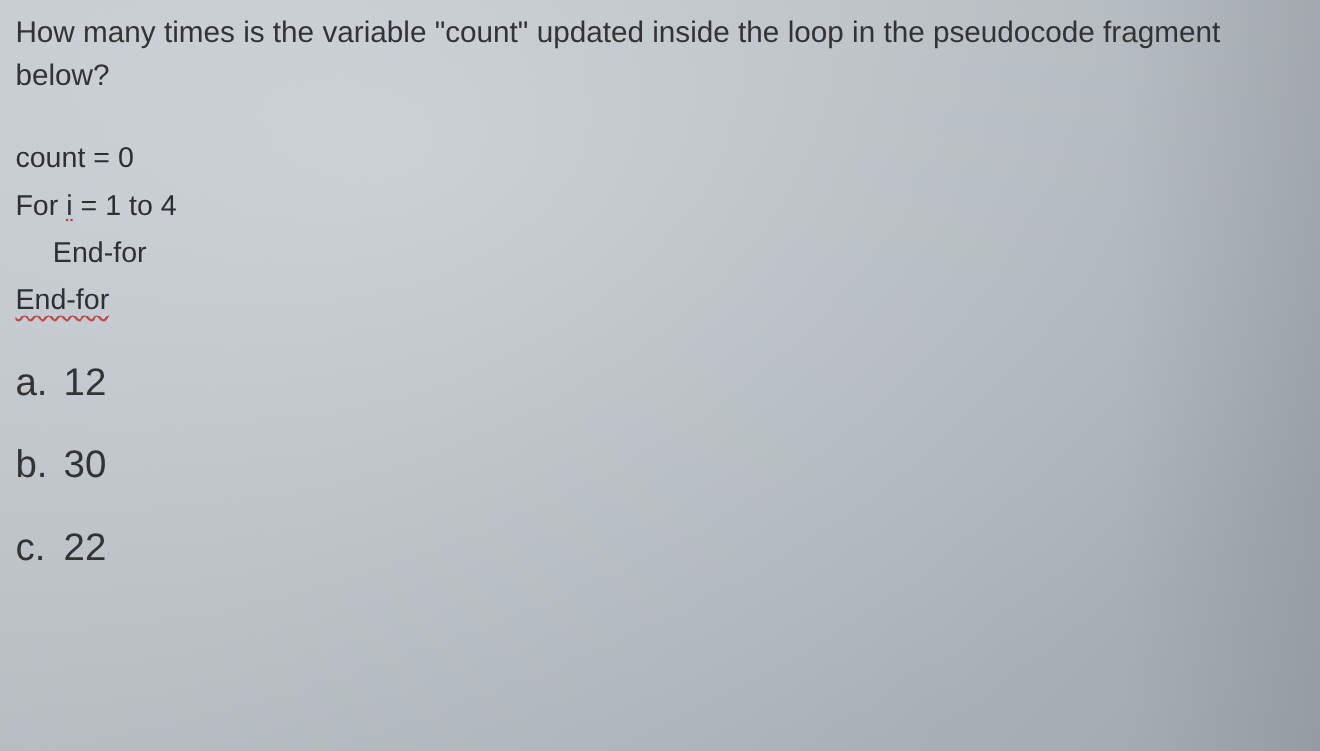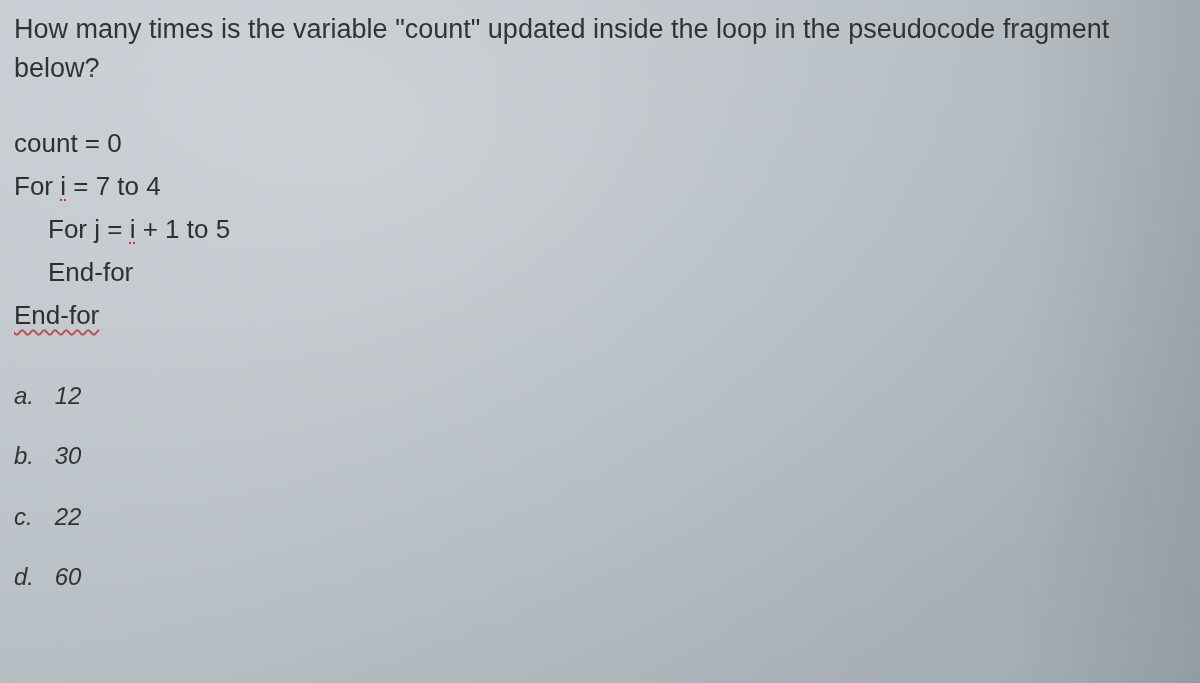--- a/index.html
+++ b/index.html
@@ -41,78 +41,72 @@
   }
   .question-text {
     font-size: 27px;
     color: #333;
     margin-bottom: 34px;
     line-height: 1.45;
   }
   .code-block {
     font-size: 26px;
     color: #2f2f2f;
-    margin-bottom: 43px;
+    margin-bottom: 30px;
   }
   .code-line {
     line-height: 1.65;
     white-space: pre;
   }
   .ind1 { padding-left: 34px; }
   .ind2 { padding-left: 68px; }
   .dunder {
     text-decoration: underline dotted rgba(180,50,50,0.9);
     text-decoration-thickness: 2px;
     text-underline-offset: 4px;
   }
   .redunder {
     text-decoration: underline wavy rgba(190,60,60,0.9);
     text-decoration-thickness: 2px;
     text-underline-offset: 5px;
   }
   .options {
-    font-size: 24px;
-    font-style: italic;
+    font-size: 35px;
   }
   .opt {
     margin-bottom: 28px;
     color: #333;
   }
   .opt .lbl {
     display: inline-block;
     width: 34px;
   }
 </style>
 </head>
 <body>
 
 <div class="page">
 
   <div class="question-text">How many times is the variable "count" updated inside the loop in the pseudocode fragment below?</div>
 
   <div class="code-block">
     <div class="code-line"><span>count</span><span> = 0</span></div>
-    <div class="code-line"><span>For </span><span class="dunder">i</span><span> = 7 to 4</span></div>
-    <div class="code-line ind1"><span>For j = </span><span class="dunder">i</span><span> + 1 to 5</span></div>
+    <div class="code-line"><span>For </span><span class="dunder">i</span><span> = 1 to 4</span></div>
     <div class="code-line ind1"><span>End-for</span></div>
     <div class="code-line"><span class="redunder">End-for</span></div>
   </div>
 
   <div class="options">
     <div class="opt">
       <span class="lbl">a.</span>
       <span>12</span>
     </div>
     <div class="opt">
       <span class="lbl">b.</span>
       <span>30</span>
     </div>
     <div class="opt">
       <span class="lbl">c.</span>
       <span>22</span>
     </div>
-    <div class="opt">
-      <span class="lbl">d.</span>
-      <span>60</span>
-    </div>
   </div>
 
 </div>
 
 </body></html>

